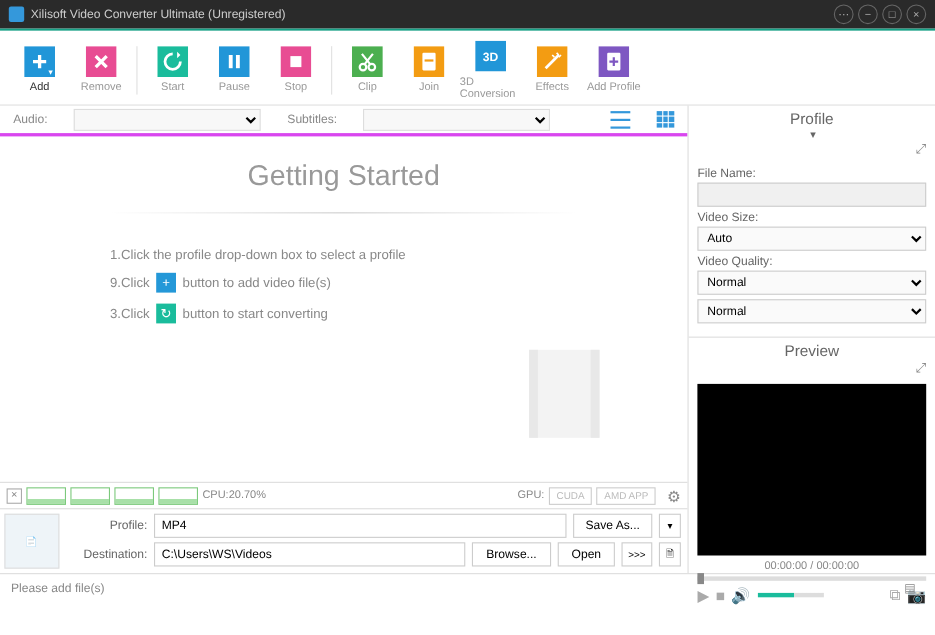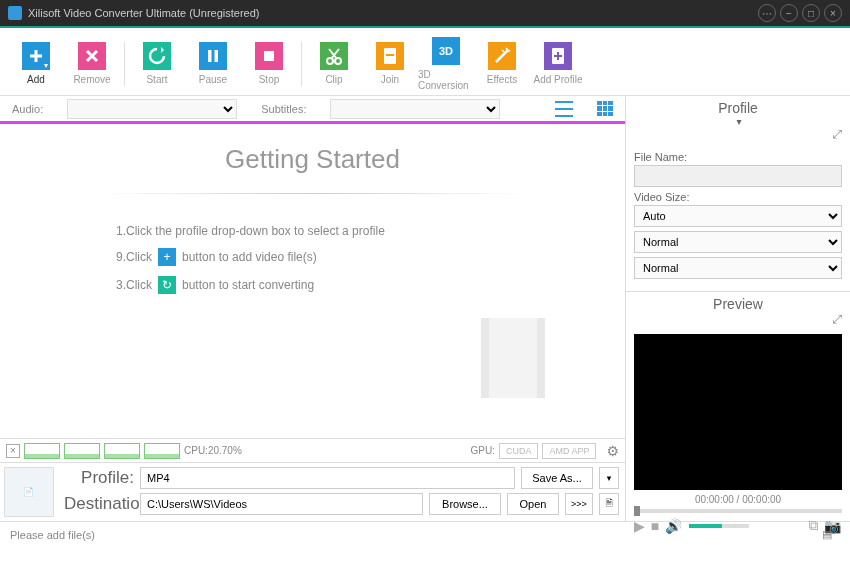--- a/index.html
+++ b/index.html
@@ -26,37 +26,37 @@
 .subbar .viewbtn.grid { display: grid; grid-template-columns: 1fr 1fr 1fr; grid-template-rows: 1fr 1fr 1fr; gap: 1px; width: 16px; }
 .subbar .viewbtn.grid span { background: #3498db; height: auto; }
 
 .main { display: flex; height: 425px; }
 .left { flex: 1; display: flex; flex-direction: column; }
 .right { width: 225px; border-left: 1px solid #ddd; display: flex; flex-direction: column; }
 
 .getting { flex: 1; padding: 20px 60px; position: relative; }
 .getting h1 { text-align: center; font-size: 26px; font-weight: normal; color: #999; margin-bottom: 18px; }
 .getting .hr { height: 1px; background: linear-gradient(to right, transparent, #ccc, transparent); margin: 0 40px 30px; }
-.getting .step { margin: 10px 56px; font-size: 12px; color: #888; display: flex; align-items: center; gap: 6px; }
+.getting .step { margin: 10px 40px; font-size: 12px; color: #888; display: flex; align-items: center; gap: 6px; }
 .getting .stepico { width: 18px; height: 18px; background: #2498d8; display: inline-flex; align-items: center; justify-content: center; color: #fff; font-size: 12px; }
 .getting .stepico.green { background: #1abc9c; }
 .film { position: absolute; right: 80px; bottom: 40px; width: 64px; height: 80px; background: #f3f3f3; border-left: 8px solid #e8e8e8; border-right: 8px solid #e8e8e8; }
 
 .perfbar { height: 24px; border-top: 1px solid #ddd; display: flex; align-items: center; padding: 0 6px; gap: 4px; font-size: 10px; color: #888; }
 .perfbar .xbox { width: 14px; height: 14px; border: 1px solid #aaa; text-align: center; line-height: 12px; cursor: pointer; }
 .perfbar .graph { width: 36px; height: 16px; border: 1px solid #7cc97c; background: linear-gradient(to top, #a8e0a8 30%, #fff 30%); }
 .perfbar .spacer { flex: 1; }
 .perfbar .gpubtn { border: 1px solid #ccc; padding: 2px 6px; color: #bbb; font-size: 9px; }
 .perfbar .gear { font-size: 14px; cursor: pointer; margin-left: 6px; }
 
 .profilebar { border-top: 1px solid #ddd; display: flex; }
 .thumb { width: 50px; height: 50px; margin: 4px; border: 1px solid #ddd; background: #eef4f8; display: flex; align-items: center; justify-content: center; font-size: 9px; color: #3498db; }
 .profrows { flex: 1; padding: 4px 6px; display: flex; flex-direction: column; gap: 4px; }
 .prow { display: flex; align-items: center; gap: 6px; }
-.prow label { width: 70px; text-align: right; font-size: 17px; color: #666; }
+.prow label { width: 70px; text-align: right; font-size: 11px; color: #666; }
 .prow .pselect { flex: 1; height: 22px; border: 1px solid #ccc; padding: 0 6px; font-size: 11px; background: #fff; }
 .prow .pbtn { width: 72px; height: 22px; border: 1px solid #ccc; background: #fff; font-size: 11px; cursor: pointer; }
 .prow .psmall { width: 20px; height: 22px; border: 1px solid #ccc; background: #fff; font-size: 9px; cursor: pointer; }
 
 .statusbar { height: 26px; border-top: 1px solid #ddd; display: flex; align-items: center; padding: 0 10px; font-size: 11px; color: #888; }
 .statusbar .spacer { flex: 1; }
 .statusbar .sicon { width: 18px; height: 14px; margin-left: 6px; cursor: pointer; }
 
 .panel-head { display: flex; align-items: center; padding: 4px 8px; font-size: 14px; color: #666; flex-direction: column; }
 .panel-head .exp { margin-left: auto; font-size: 12px; cursor: pointer; color: #888; }
@@ -278,21 +278,21 @@
     <div class="panel-head">
       <span>Profile</span>
         <span style="font-size:10px;margin-left:2px">▾</span>
       <span class="exp">⤢</span>
     </div>
     <div class="panel-body">
       <div class="fld"><span class="flabel">File Name:</span>
         <input style=""></div>
       <div class="fld"><span class="flabel">Video Size:</span>
         <select><option>Auto</option></select></div>
-      <div class="fld">
+      <div class="fld"><span class="flabel">Video Quality:</span>
         <select><option>Normal</option></select></div>
       <div class="fld">
         <select><option>Normal</option></select></div>
     </div>
     <div style="flex:1"></div>
     <div class="preview-area">
       <div class="panel-head">
         <span>Preview</span>
         <span class="exp">⤢</span>
       </div>

